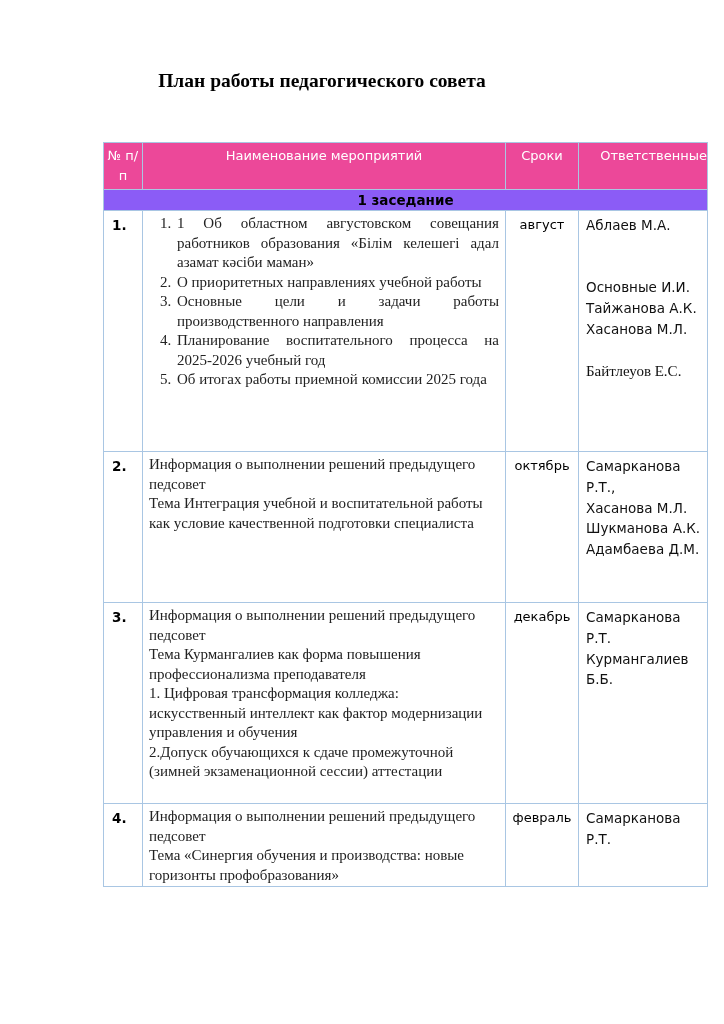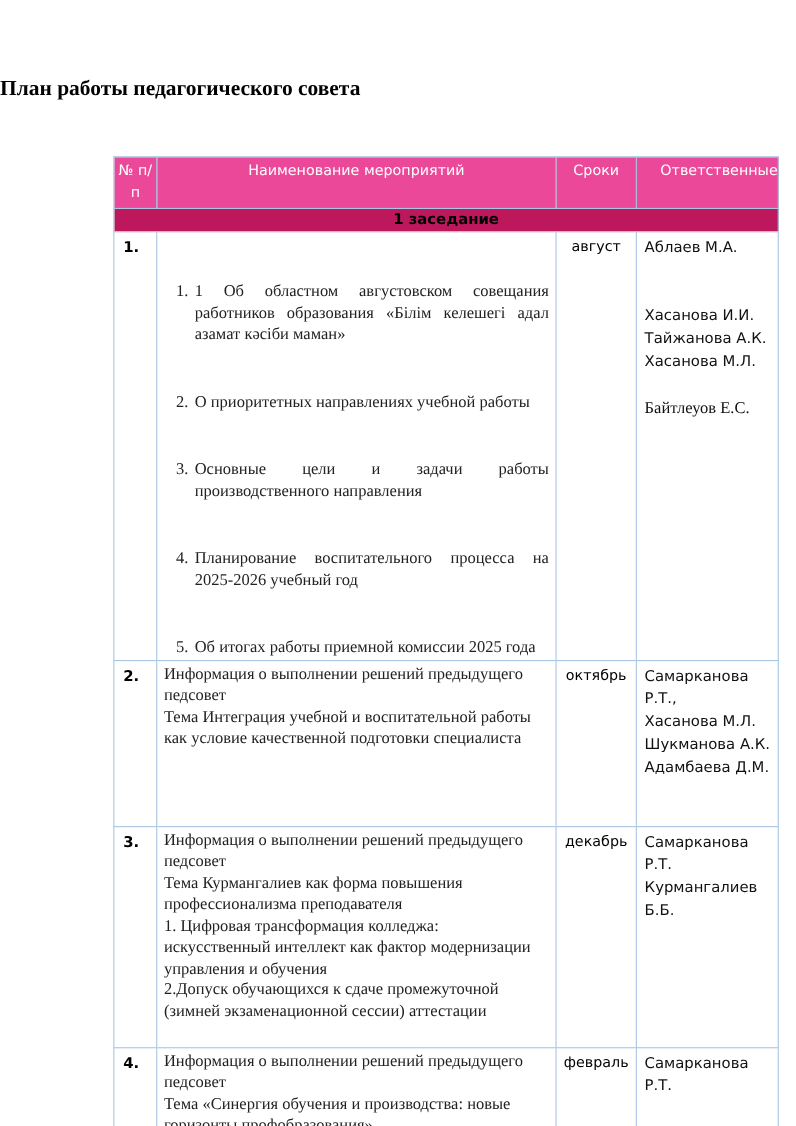--- a/index.html
+++ b/index.html
@@ -1,58 +1,58 @@
 <!DOCTYPE html>
 <html><head>
 <meta charset="utf-8">
 <style>
   html, body { margin: 0; padding: 0; background: #ffffff; }
   body { width: 724px; height: 1024px; position: relative; overflow: hidden; }
   .title {
-    position: absolute; left: 0; top: 70px; width: 644px; 
+    position: absolute; left: 0; top: 70px; width: 644px; text-align: center;
     font-family: "Liberation Serif", serif; font-weight: bold; font-size: 19.5px; color: #000;
   }
   table.plan {
     position: absolute; left: 103px; top: 142px; width: 604px;
     border-collapse: collapse; table-layout: fixed;
   }
   table.plan td, table.plan th {
     border: 1px solid #a9c6e3; vertical-align: top; padding: 0;
   }
   col.c1 { width: 39px; } col.c2 { width: 363px; } col.c3 { width: 73px; } col.c4 { width: 129px; }
   th {
     background: #ec4899; color: #ffffff; font-family: "DejaVu Sans", sans-serif;
     font-weight: normal; font-size: 13px; line-height: 20px; height: 47px; box-sizing: border-box;
     padding-top: 3px !important; text-align: center;
   }
   th.hn { text-align: center; }
   th.hr { text-align: right; padding-left: 8px !important; }
   tr.section td {
-    background: #be185d; text-align: center; font-family: "DejaVu Sans", sans-serif;
+    background: #8b5cf6; text-align: center; font-family: "DejaVu Sans", sans-serif;
     font-weight: bold; font-size: 13.5px; height: 20px; line-height: 20px; color: #000;
   }
   td.num {
     font-family: "DejaVu Sans", sans-serif; font-weight: bold; font-size: 13.5px;
     padding: 4px 0 0 8px !important; line-height: 20px;
   }
   td.desc {
     font-family: "Liberation Serif", serif; font-size: 15px; line-height: 19.5px; color: #222;
     padding: 3px 6px 0 6px !important;
   }
   td.term {
     font-family: "DejaVu Sans", sans-serif; font-size: 13px; line-height: 20.5px;
     text-align: center; padding-top: 4px !important;
   }
   td.resp {
     font-family: "DejaVu Sans", sans-serif; font-size: 13.5px; line-height: 20.8px;
     padding: 4px 4px 0 7px !important; color: #111;
   }
   .resp .serif { font-family: "Liberation Serif", serif; font-size: 15px; }
   ol.items { margin: 0; padding-left: 26px; text-align: justify; }
-  ol.items li { padding-left: 2px; margin-top: 42px; }
+  ol.items li { padding-left: 2px; }
   .line { display: block; }
   .gap { display: block; height: 20.8px; }
   tr.r1 td { height: 236px; }
   tr.r2 td { height: 146px; }
   tr.r3 td { height: 196px; }
   tr.r4 td { height: 78px; }
 </style>
 </head>
 <body>
 
@@ -87,21 +87,21 @@
           <li>Основные цели и задачи работы производственного направления</li>
           <li>Планирование воспитательного процесса на 2025-2026 учебный год</li>
           <li>Об итогах работы приемной комиссии 2025 года</li>
         </ol>
       </td>
       <td class="term">август</td>
       <td class="resp">
         <span class="line">Аблаев М.А.</span>
         <span class="gap"></span>
           <span class="gap"></span>
-        <span class="line">Хасанова И.И.</span>
+        <span class="line">Основные И.И.</span>
         <span class="line">Тайжанова А.К.</span>
         <span class="line">Хасанова М.Л.</span>
         <span class="gap"></span>
         <span class="line serif">Байтлеуов Е.С.</span>
       </td>
     </tr>
 
     <tr class="r2">
       <td class="num">2.</td>
       <td class="desc">

